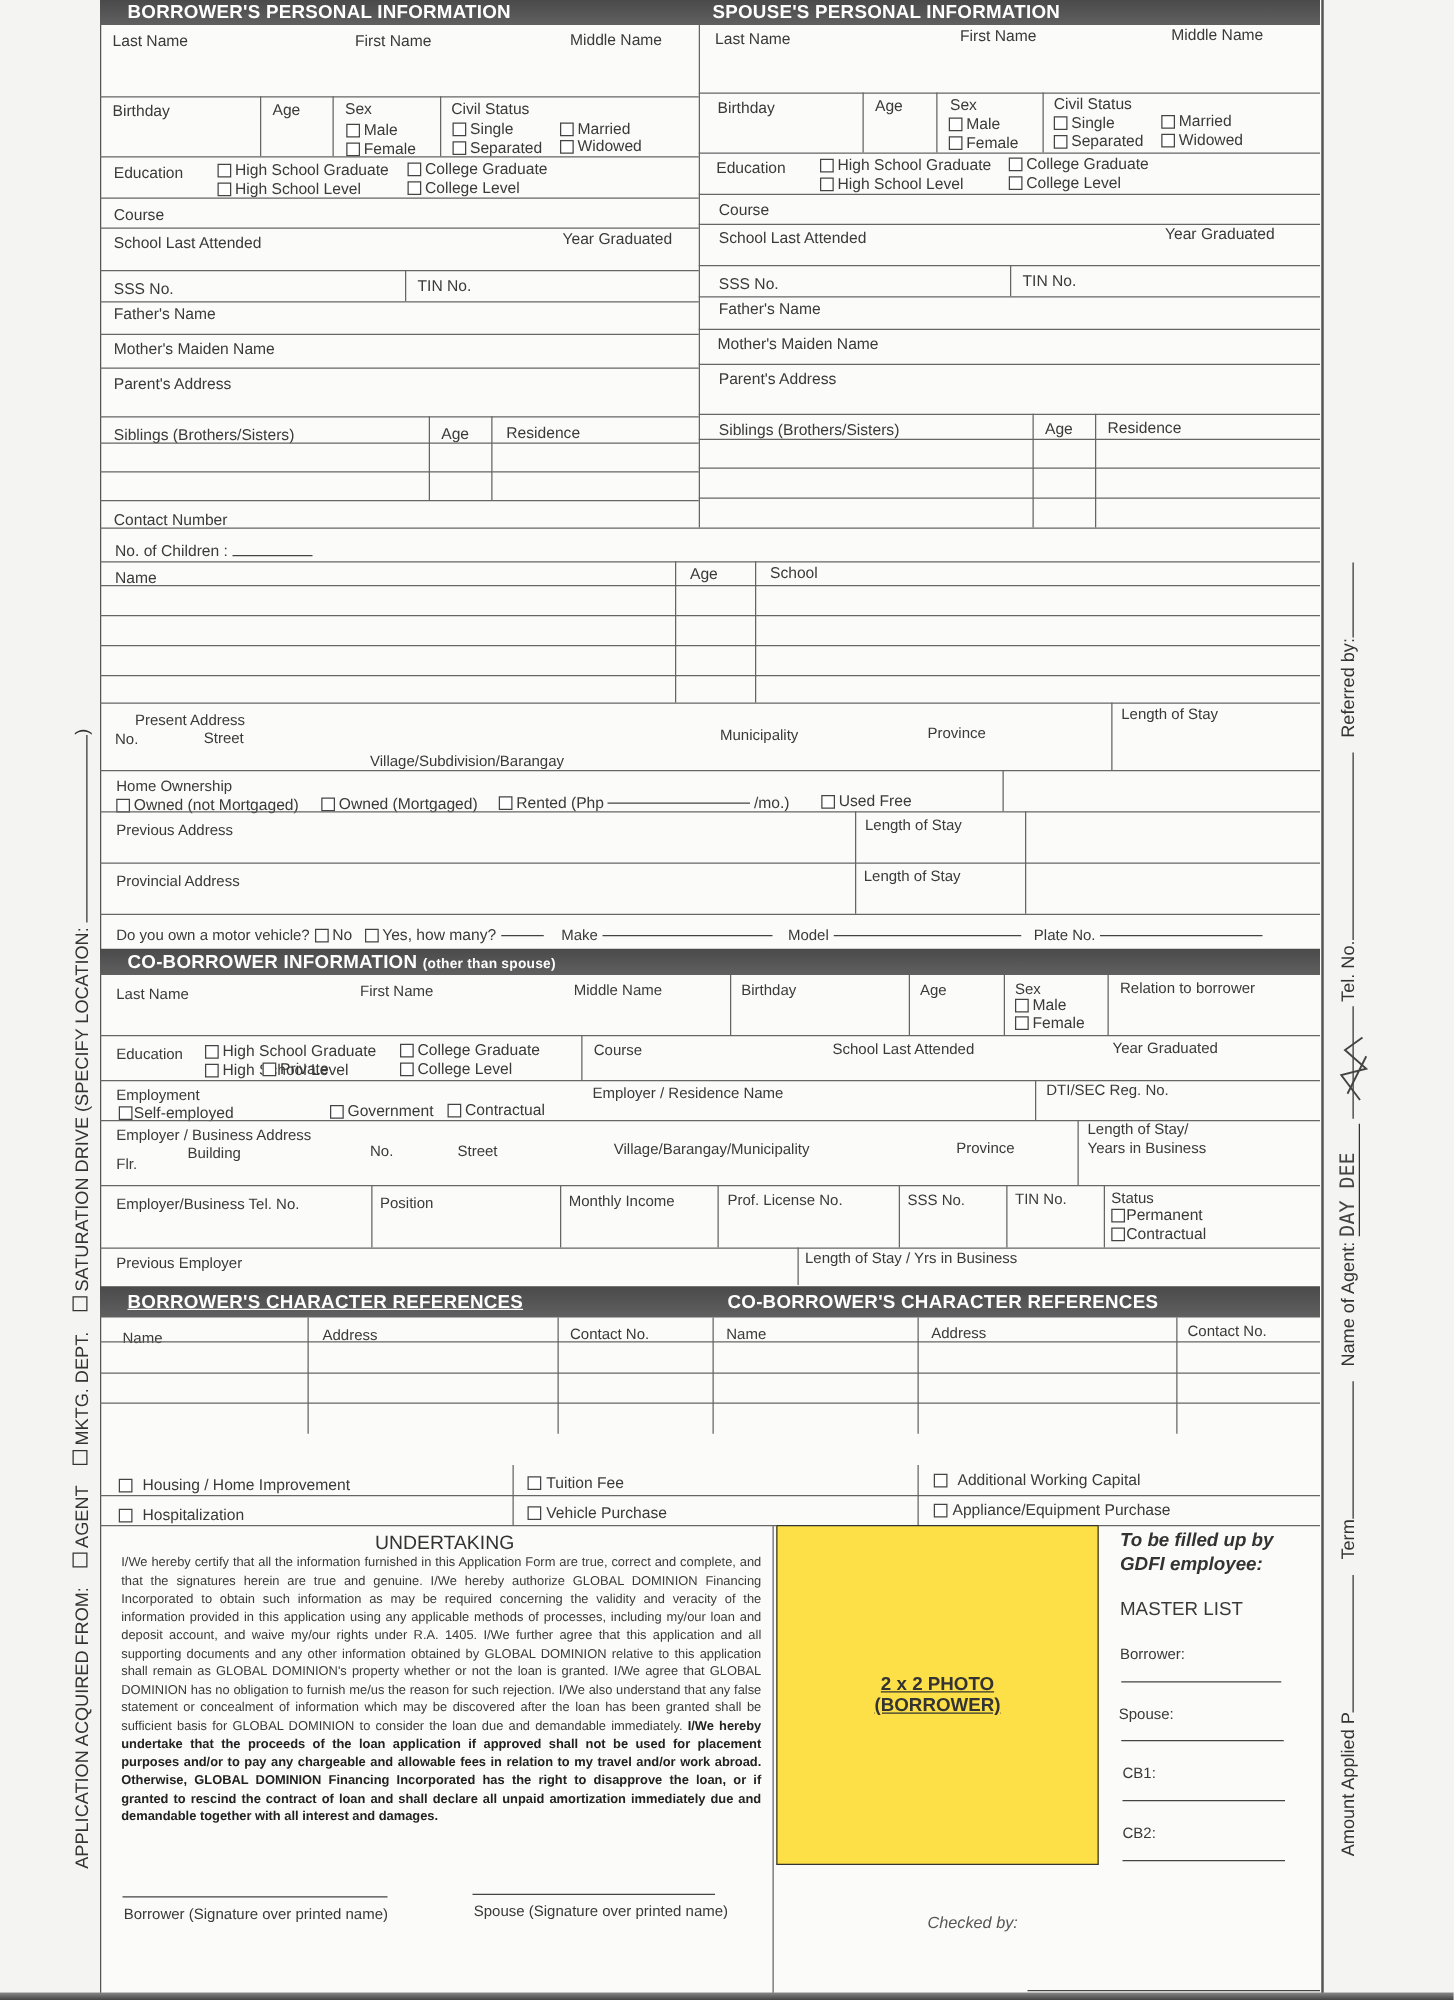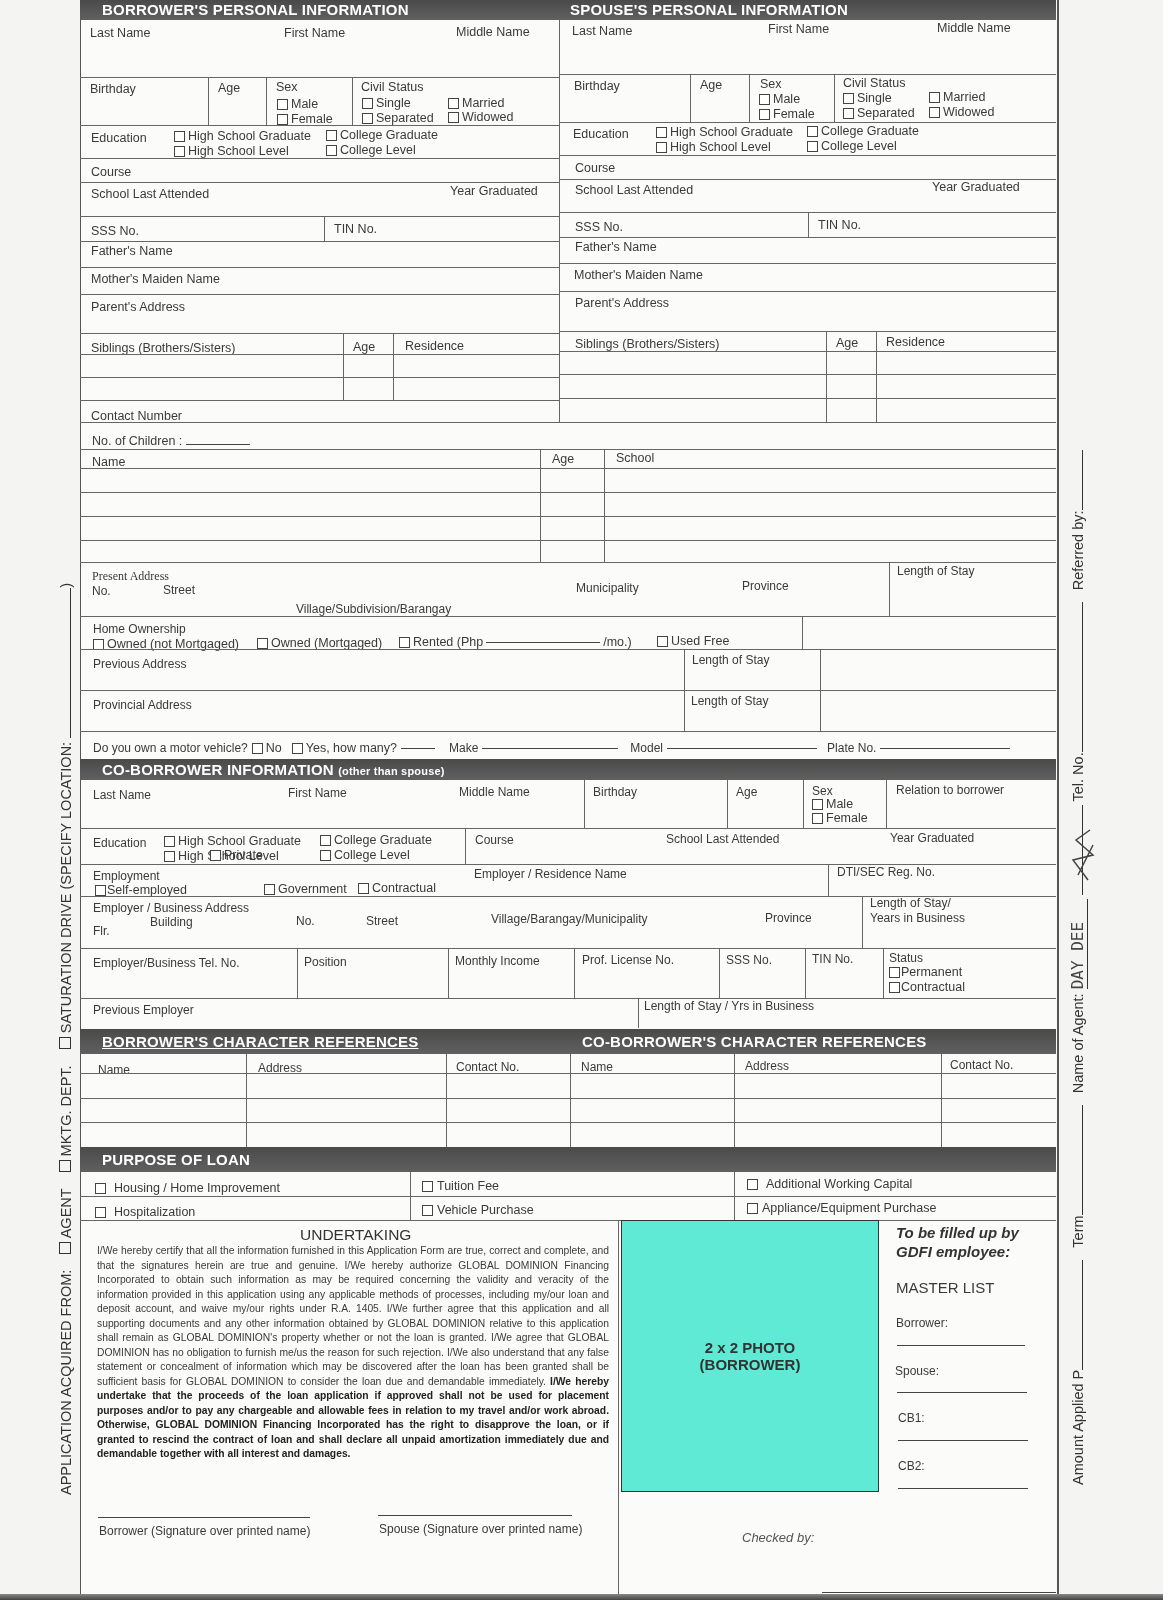--- a/index.html
+++ b/index.html
@@ -13,21 +13,21 @@
   .vl{position:absolute;width:0;border-left:1.2px solid #666;}
   .lbl{position:absolute;font-size:12.5px;color:#3a3a3a;white-space:nowrap;}
   .sm{font-size:12px;}
   .cb{position:absolute;font-size:12.5px;color:#3a3a3a;white-space:nowrap;display:flex;align-items:center;gap:3px;cursor:pointer;}
   .cb .box{display:inline-block;width:9px;height:9px;border:1px solid #444;background:#fff;}
   .field{position:absolute;background:transparent;border:none;outline:none;font-family:"Liberation Sans",sans-serif;font-size:12px;}
   .under{position:absolute;border-bottom:1px solid #444;height:0;}
   .vert{position:absolute;transform-origin:left top;transform:rotate(-90deg);white-space:nowrap;font-size:14.5px;color:#333;}
   .para{position:absolute;font-size:10.3px;line-height:14.5px;text-align:justify;color:#3a3a3a;}
   .para b{color:#222;}
-  .photo{position:absolute;border:1.5px solid #333;display:flex;align-items:center;justify-content:center;text-align:center;font-weight:bold;font-size:15px;color:#333;background:#5eead4;}
+  .photo{position:absolute;border:1.5px solid #333;display:flex;align-items:center;justify-content:center;text-align:center;font-weight:bold;font-size:15px;color:#333;background:#fde047;text-decoration:underline;}
 </style>
 </head>
 <body>
 
 <div class="page">
 
   <div class="vert" style="left:58px;top:1495px;">
     <span>APPLICATION ACQUIRED FROM:</span>
     &nbsp;&nbsp;&nbsp;<span class="box" style="display:inline-block;width:10px;height:10px;border:1px solid #333;"></span>
     <span>AGENT</span>
@@ -232,21 +232,21 @@
   <div class="vl" style="left:540px;top:449px;height:113px;"></div>
   <div class="lbl" style="left:552px;top:452px;">Age</div>
   <div class="vl" style="left:604px;top:449px;height:113px;"></div>
   <div class="lbl" style="left:616px;top:451px;">School</div>
   <div class="hl" style="left:80px;top:468px;width:976px;"></div>
   <div class="hl" style="left:80px;top:492px;width:976px;"></div>
   <div class="hl" style="left:80px;top:516px;width:976px;"></div>
   <div class="hl" style="left:80px;top:540px;width:976px;"></div>
   <div class="hl" style="left:80px;top:562px;width:976px;"></div>
 
-  <div class="lbl sm" style="left:92px;top:569px;font-family:Liberation Serif, serif;">Present Address</div>
+  <div class="lbl sm" style="left:108px;top:569px;">Present Address</div>
   <div class="lbl sm" style="left:92px;top:584px;">No.</div>
   <div class="lbl sm" style="left:163px;top:583px;">Street</div>
   <div class="lbl sm" style="left:296px;top:582px;margin-top:20px;">Village/Subdivision/Barangay</div>
   <div class="lbl sm" style="left:576px;top:581px;">Municipality</div>
   <div class="lbl sm" style="left:742px;top:579px;">Province</div>
   <div class="vl" style="left:889px;top:562px;height:54px;"></div>
   <div class="lbl sm" style="left:897px;top:564px;">Length of Stay</div>
   <div class="hl" style="left:80px;top:616px;width:976px;"></div>
 
   <div class="lbl sm" style="left:93px;top:622px;">Home Ownership</div>
@@ -420,23 +420,20 @@
   <div class="lbl sm" style="left:950px;top:1058px;">Contact No.</div>
   <div class="vl" style="left:246px;top:1054px;height:93px;"></div>
   <div class="vl" style="left:446px;top:1054px;height:93px;"></div>
   <div class="vl" style="left:570px;top:1054px;height:93px;"></div>
   <div class="vl" style="left:734px;top:1054px;height:93px;"></div>
   <div class="vl" style="left:941px;top:1054px;height:93px;"></div>
   <div class="hl" style="left:80px;top:1073px;width:976px;"></div>
   <div class="hl" style="left:80px;top:1098px;width:976px;"></div>
   <div class="hl" style="left:80px;top:1122px;width:976px;"></div>
 
-  <div class="bar" style="left:80px;top:1147px;width:976px;height:25px;line-height:25px;">
-    <span>PURPOSE OF LOAN</span>
-  </div>
   <div class="vl" style="left:410px;top:1172px;height:48px;"></div>
   <div class="vl" style="left:734px;top:1172px;height:48px;"></div>
   <div class="cb" style="left:95px;top:1181px;gap:8px;">
       <span class="box"></span>
       <span>Housing / Home Improvement</span>
     </div>
   <div class="cb" style="left:422px;top:1179px;gap:4px;">
       <span class="box"></span>
       <span>Tuition Fee</span>
     </div>

